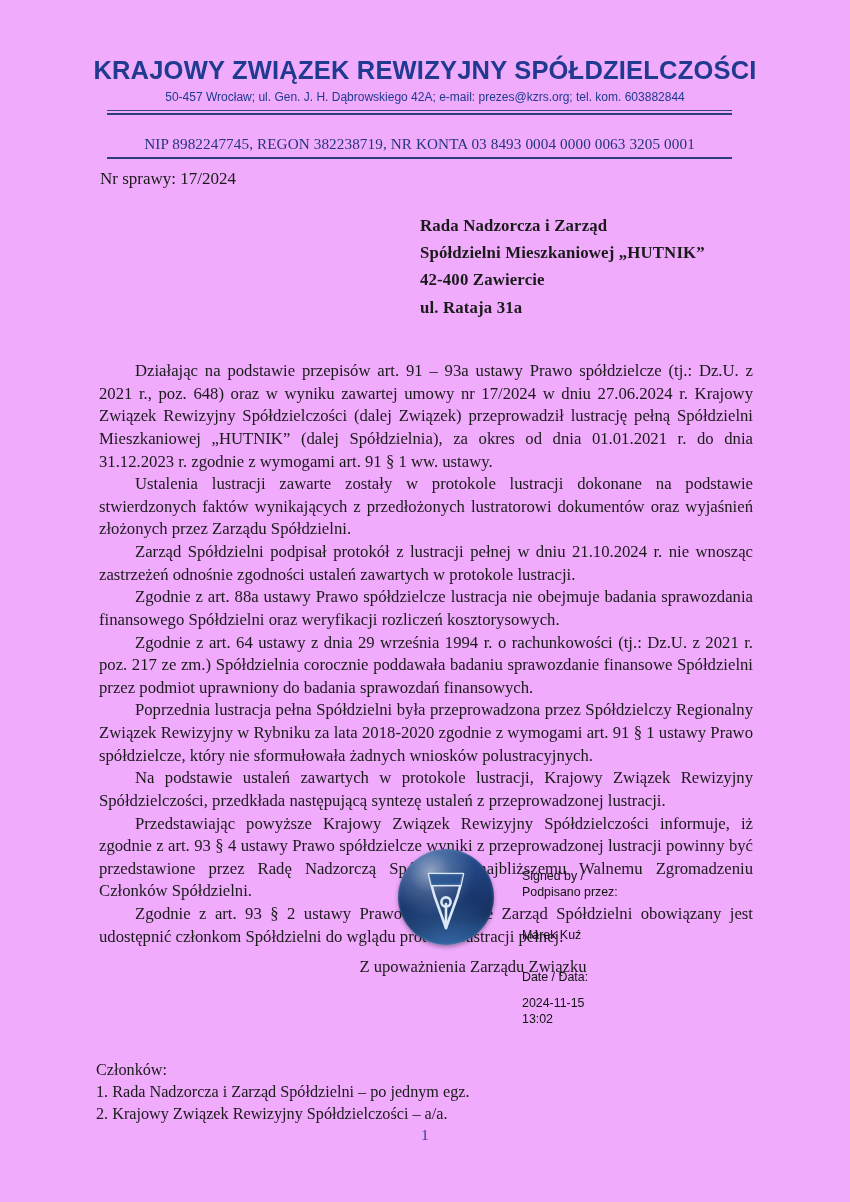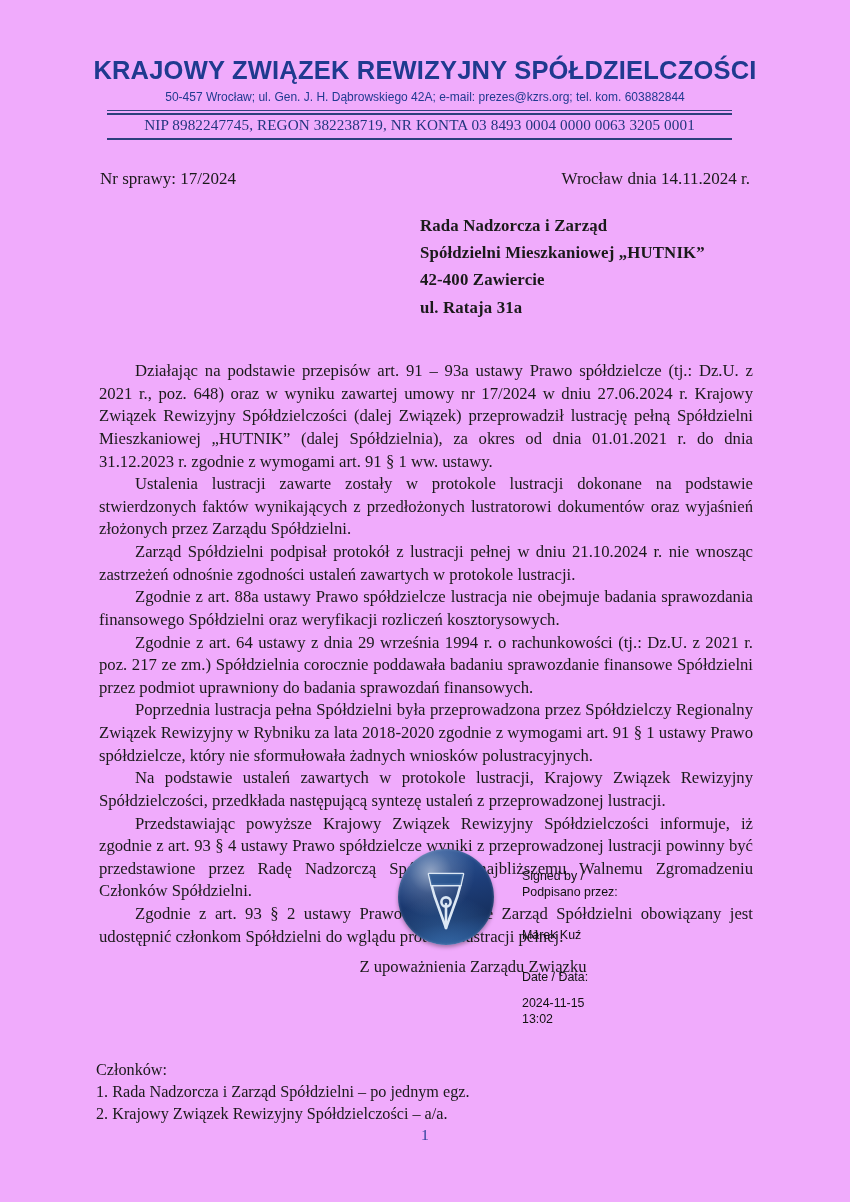--- a/index.html
+++ b/index.html
@@ -64,21 +64,21 @@
     width: 100%;
   }
   .idblock .gap {
     height: 1.6px;
   }
   .id-text {
     font-family: "Liberation Serif", serif;
     font-size: 15.2px;
     color: #22357e;
     text-align: center;
-    padding: 1px 0 4px 0;
+    padding: 20px 0 4px 0;
     white-space: nowrap;
     letter-spacing: 0.1px;
   }
 
   
   .meta-row {
     position: absolute;
     left: 100px;
     top: 168px;
     width: 650px;
@@ -193,21 +193,20 @@
   <div class="idblock">
     <div class="rule-thin"></div>
     <div class="gap"></div>
     <div class="rule-thick"></div>
     <div class="id-text">NIP 8982247745, REGON 382238719, NR KONTA 03 8493 0004 0000 0063 3205 0001</div>
     <div class="rule-thick"></div>
   </div>
 
   <div class="meta-row">
     <div>Nr sprawy: 17/2024</div>
-    <div>Wrocław dnia 14.11.2024 r.</div>
   </div>
 
   <div class="addressee">
     <div>Rada Nadzorcza i Zarząd</div>
     <div>Spółdzielni Mieszkaniowej „HUTNIK”</div>
     <div>42-400 Zawiercie</div>
     <div>ul. Rataja 31a</div>
   </div>
 
   <div class="body-text">

